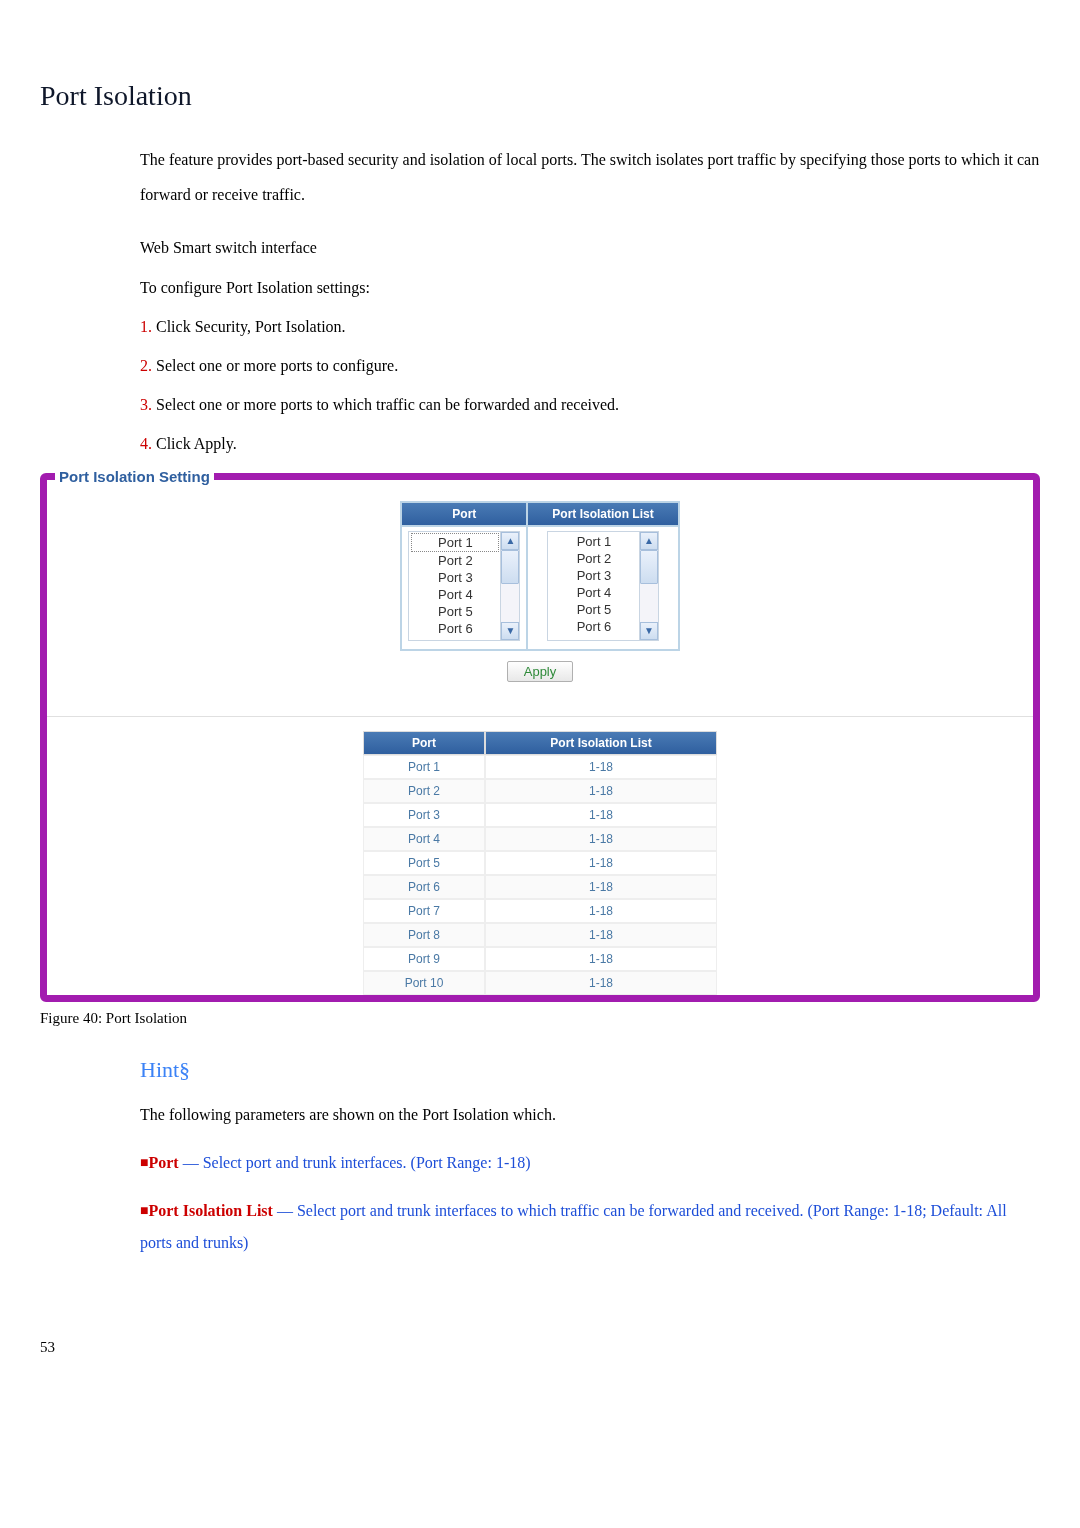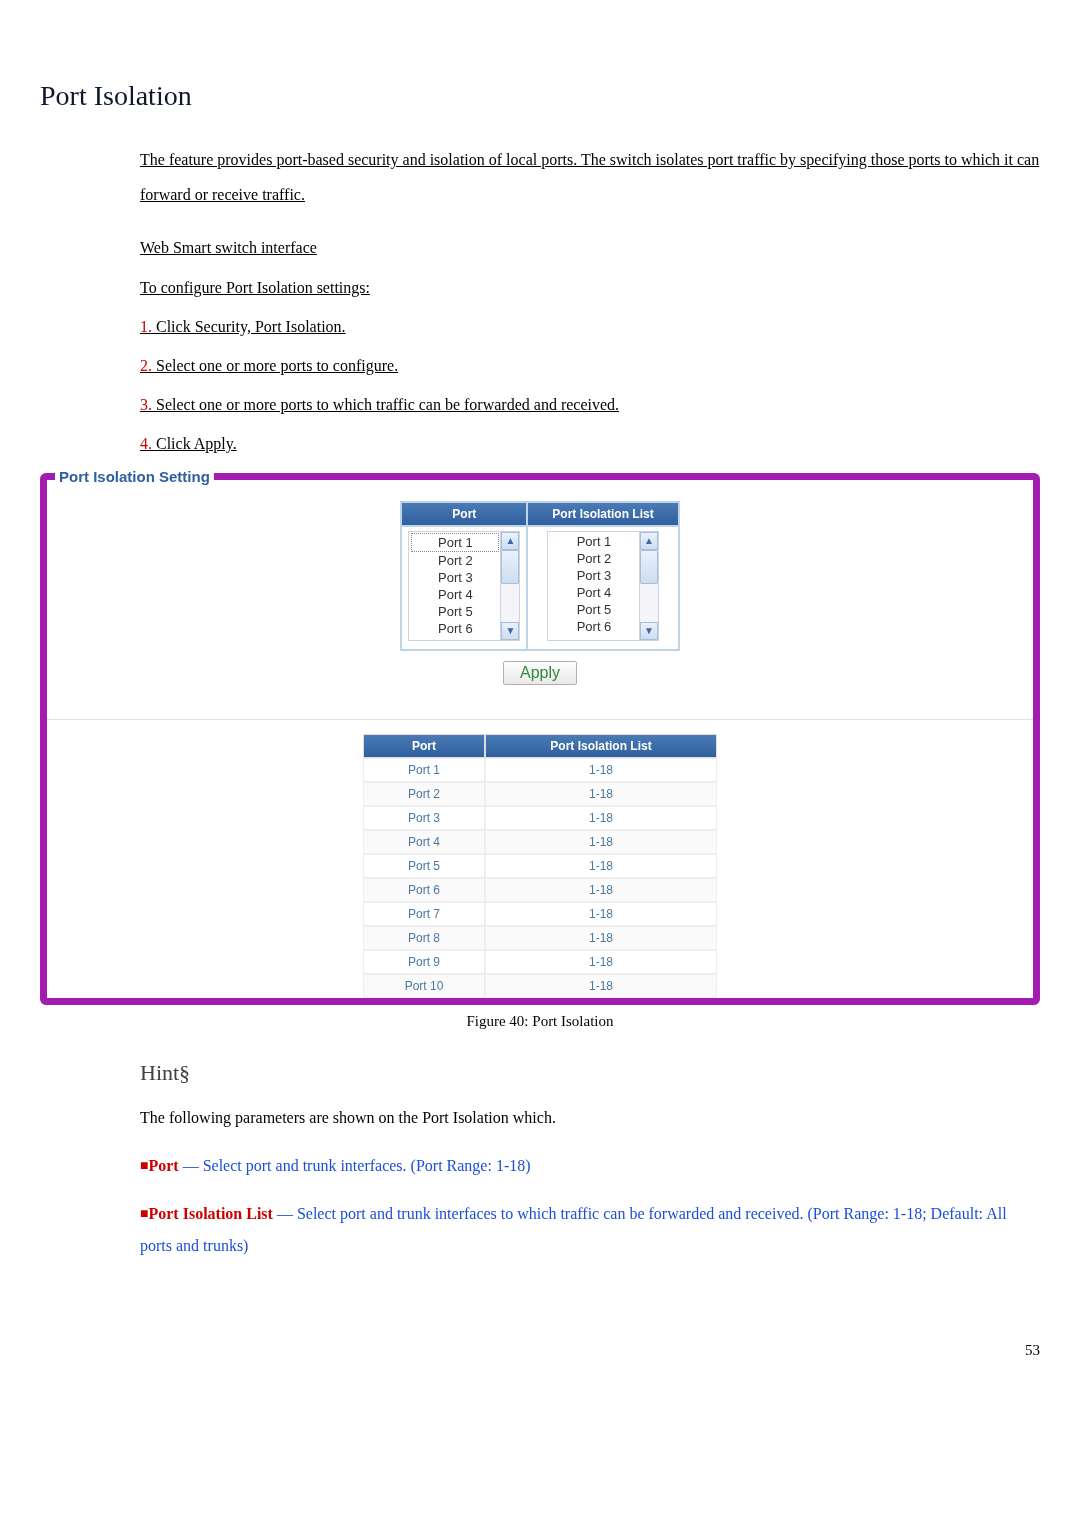--- a/index.html
+++ b/index.html
@@ -20,21 +20,20 @@
     margin: 0 0 30px 0;
   }
   .body-text {
     margin-left: 100px;
     margin-right: 0;
     font-size: 16px;
     line-height: 2.2;
   }
   .body-text p {
     margin: 0 0 4px 0;
-    text-decoration: underline;
   }
   .step-num { color: #c00; }
 
   
   .fieldset-wrap {
     margin: 6px 0 0 0;
   }
   fieldset.pis {
     border: 7px solid #a21caf;
     border-radius: 6px;
@@ -103,21 +102,21 @@
     color:#3a69a6; font-size:10px;
   }
   .sb .up{top:0}
   .sb .down{bottom:0}
   .sb .track{position:absolute;top:18px;bottom:18px;left:0;right:0;background:#f4f4f9;}
   .sb .thumb{position:absolute;top:18px;left:0;right:0;height:34px;background:linear-gradient(#eaf1fb,#cdddf0);border:1px solid #a7bfdc;box-sizing:border-box;border-radius:1px;}
   .apply-wrap { text-align:center; margin: 10px 0 18px 0; }
   .apply-btn {
     display:inline-block;
     color:#2f8a3a;
-    font-size:16px;
+    font-size:13px;
     font-weight:normal;
     padding:2px 16px;
     background:linear-gradient(#fefefe,#e8e8e8);
     border:1px solid #b0b0b0;
     border-radius:2px;
     font-family: Verdana, Arial, sans-serif;
   }
   .hr { border:0; border-top:1px solid #e0e0e0; margin:0 0 14px 0;}
 
   .result-table {
@@ -135,41 +134,41 @@
   .result-table th.iso  { width:230px; padding:4px 0;}
   .result-table td {
     border:1px solid #eee;
     padding:4px 0;
     text-align:center;
     color:#4a79a5;
   }
   .result-table tr:nth-child(odd) td { background:#fafafa; }
 
   .figcap {
-    text-align:center;
+    text-align:left;
     font-size:15px;
     margin: 8px 0 30px 0;
   }
 
   h2.hint {
-    color:#404040;
+    color:#3b82f6;
     font-family:"Times New Roman", serif;
     font-weight:normal;
     font-size:22px;
     margin: 0 0 4px 100px;
   }
   .hint-body {
     margin-left:100px;
     font-size:16px;
     line-height:2.0;
   }
   .bullet { color:#c00; font-size:14px; vertical-align:1px;}
   .term   { color:#c00; font-weight:bold;}
   .emdash { font-weight:normal; color:#1d4ed8;}
-  .pagenum { text-align:right; font-size:15px; margin-top:80px;}
+  .pagenum { text-align:left; font-size:15px; margin-top:80px;}
 </style>
 </head>
 <body>
 
 <div class="page">
 
   <h1>Port Isolation</h1>
 
   <div class="body-text">
     <p>The feature provides port-based security and isolation of local ports. The switch isolates port traffic by specifying those ports to which it can forward or receive traffic.</p>

